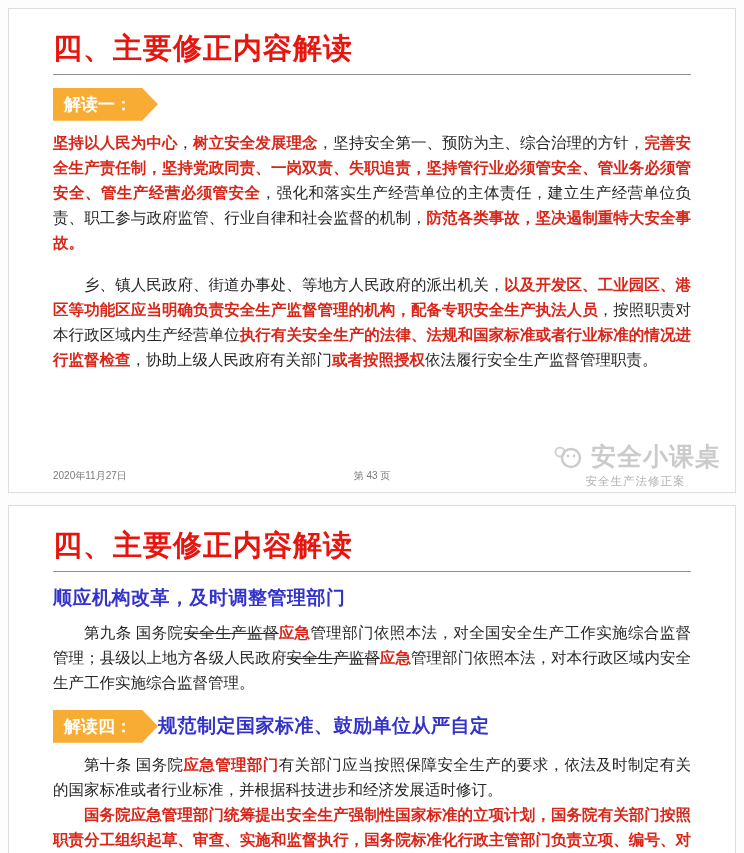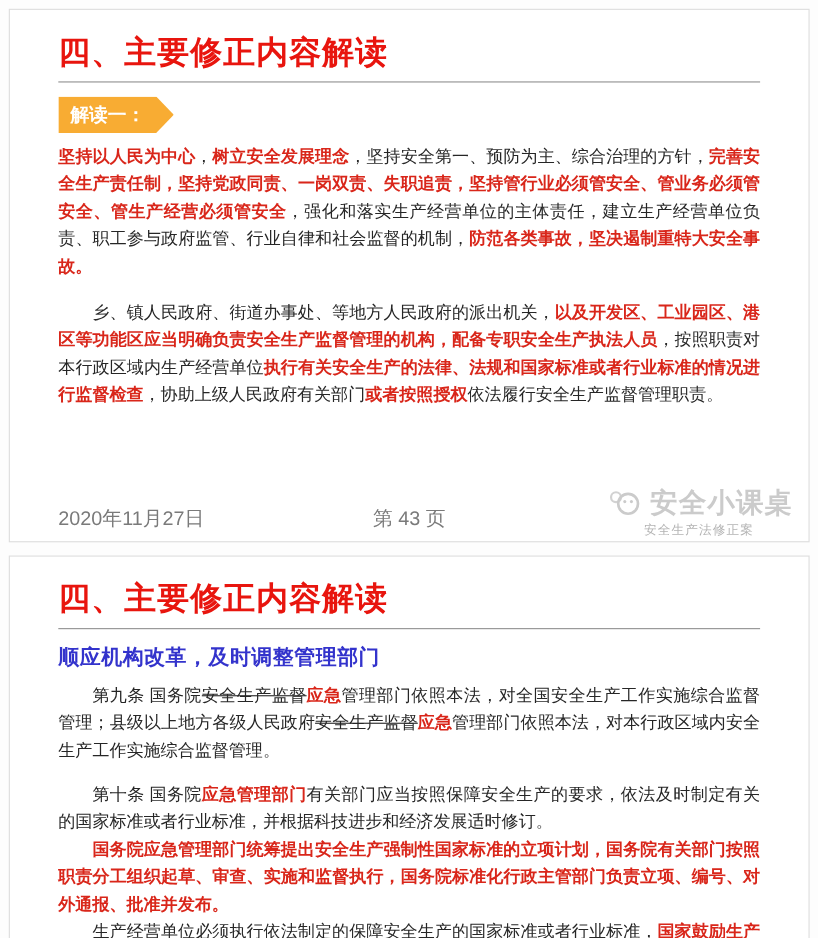--- a/index.html
+++ b/index.html
@@ -36,21 +36,21 @@
   .para{
     margin:9px 0 0 0;font-size:15.5px;line-height:25px;
     color:var(--body-text,#262626);text-align:justify;
   }
   .para + .para{margin-top:0;}
   .indent{text-indent:2em;font-family:Liberation Serif, serif;}
   .run-r{color:var(--highlight-red,#d9261a);font-weight:bold;}
   .run-st{text-decoration:line-through;}
   .footer{
     position:absolute;left:44px;right:44px;bottom:9px;
-    font-size:18px;color:#7a7a7a;
+    font-size:10px;color:#7a7a7a;
   }
   .page-num{position:absolute;left:50%;transform:translateX(-50%);}
   .watermark{position:absolute;right:14px;bottom:3px;text-align:center;}
   .wm-top{
     display:flex;align-items:center;justify-content:flex-end;gap:5px;
     font-size:25px;letter-spacing:1px;color:var(--watermark-gray,#cbcbcb);font-weight:bold;
   }
   .wm-sub{font-size:11.5px;color:#b3b3b3;letter-spacing:1px;margin-top:1px;}
   .wm-logo{display:inline-block;line-height:0;}
 </style>
@@ -99,20 +99,26 @@
   <hr class="divider">
 
   <div class="section">
     <div class="section-header">
       <div class="section-heading">顺应机构改革，及时调整管理部门</div>
     </div>
     <p class="para indent"><span class="run-n">第九条 国务院</span><span class="run-st">安全生产监督</span><span class="run-r">应急</span><span class="run-n">管理部门依照本法，对全国安全生产工作实施综合监督管理；县级以上地方各级人民政府</span><span class="run-st">安全生产监督</span><span class="run-r">应急</span><span class="run-n">管理部门依照本法，对本行政区域内安全生产工作实施综合监督管理。</span></p>
   </div>
 
   <div class="section" style="margin-top:15px;">
+    <div class="section-header">
+      <div class="badge">
+        <span>解读四：</span>
+      </div>
+      <div class="section-heading">规范制定国家标准、鼓励单位从严自定</div>
+    </div>
     <p class="para indent"><span class="run-n">第十条 国务院</span><span class="run-r">应急管理部门</span><span class="run-n">有关部门应当按照保障安全生产的要求，依法及时制定有关的国家标准或者行业标准，并根据科技进步和经济发展适时修订。</span></p>
     <p class="para indent"><span class="run-r">国务院应急管理部门统筹提出安全生产强制性国家标准的立项计划，国务院有关部门按照职责分工组织起草、审查、实施和监督执行，国务院标准化行政主管部门负责立项、编号、对外通报、批准并发布。</span></p>
     <p class="para indent"><span class="run-n">生产经营单位必须执行依法制定的保障安全生产的国家标准或者行业标准，</span><span class="run-r">国家鼓励生产经营单位和社会团体制定并实施严于安全生产国家标准和行业标准的企业标准、团体标准。</span></p>
   </div>
 
   <div class="watermark">
     <div class="wm-top">
       <span class="wm-logo">
         <svg width="36" height="28" viewBox="0 0 36 28">
           <circle cx="10" cy="9" r="4.5" fill="none" stroke="#d2d2d2" stroke-width="2"></circle>

